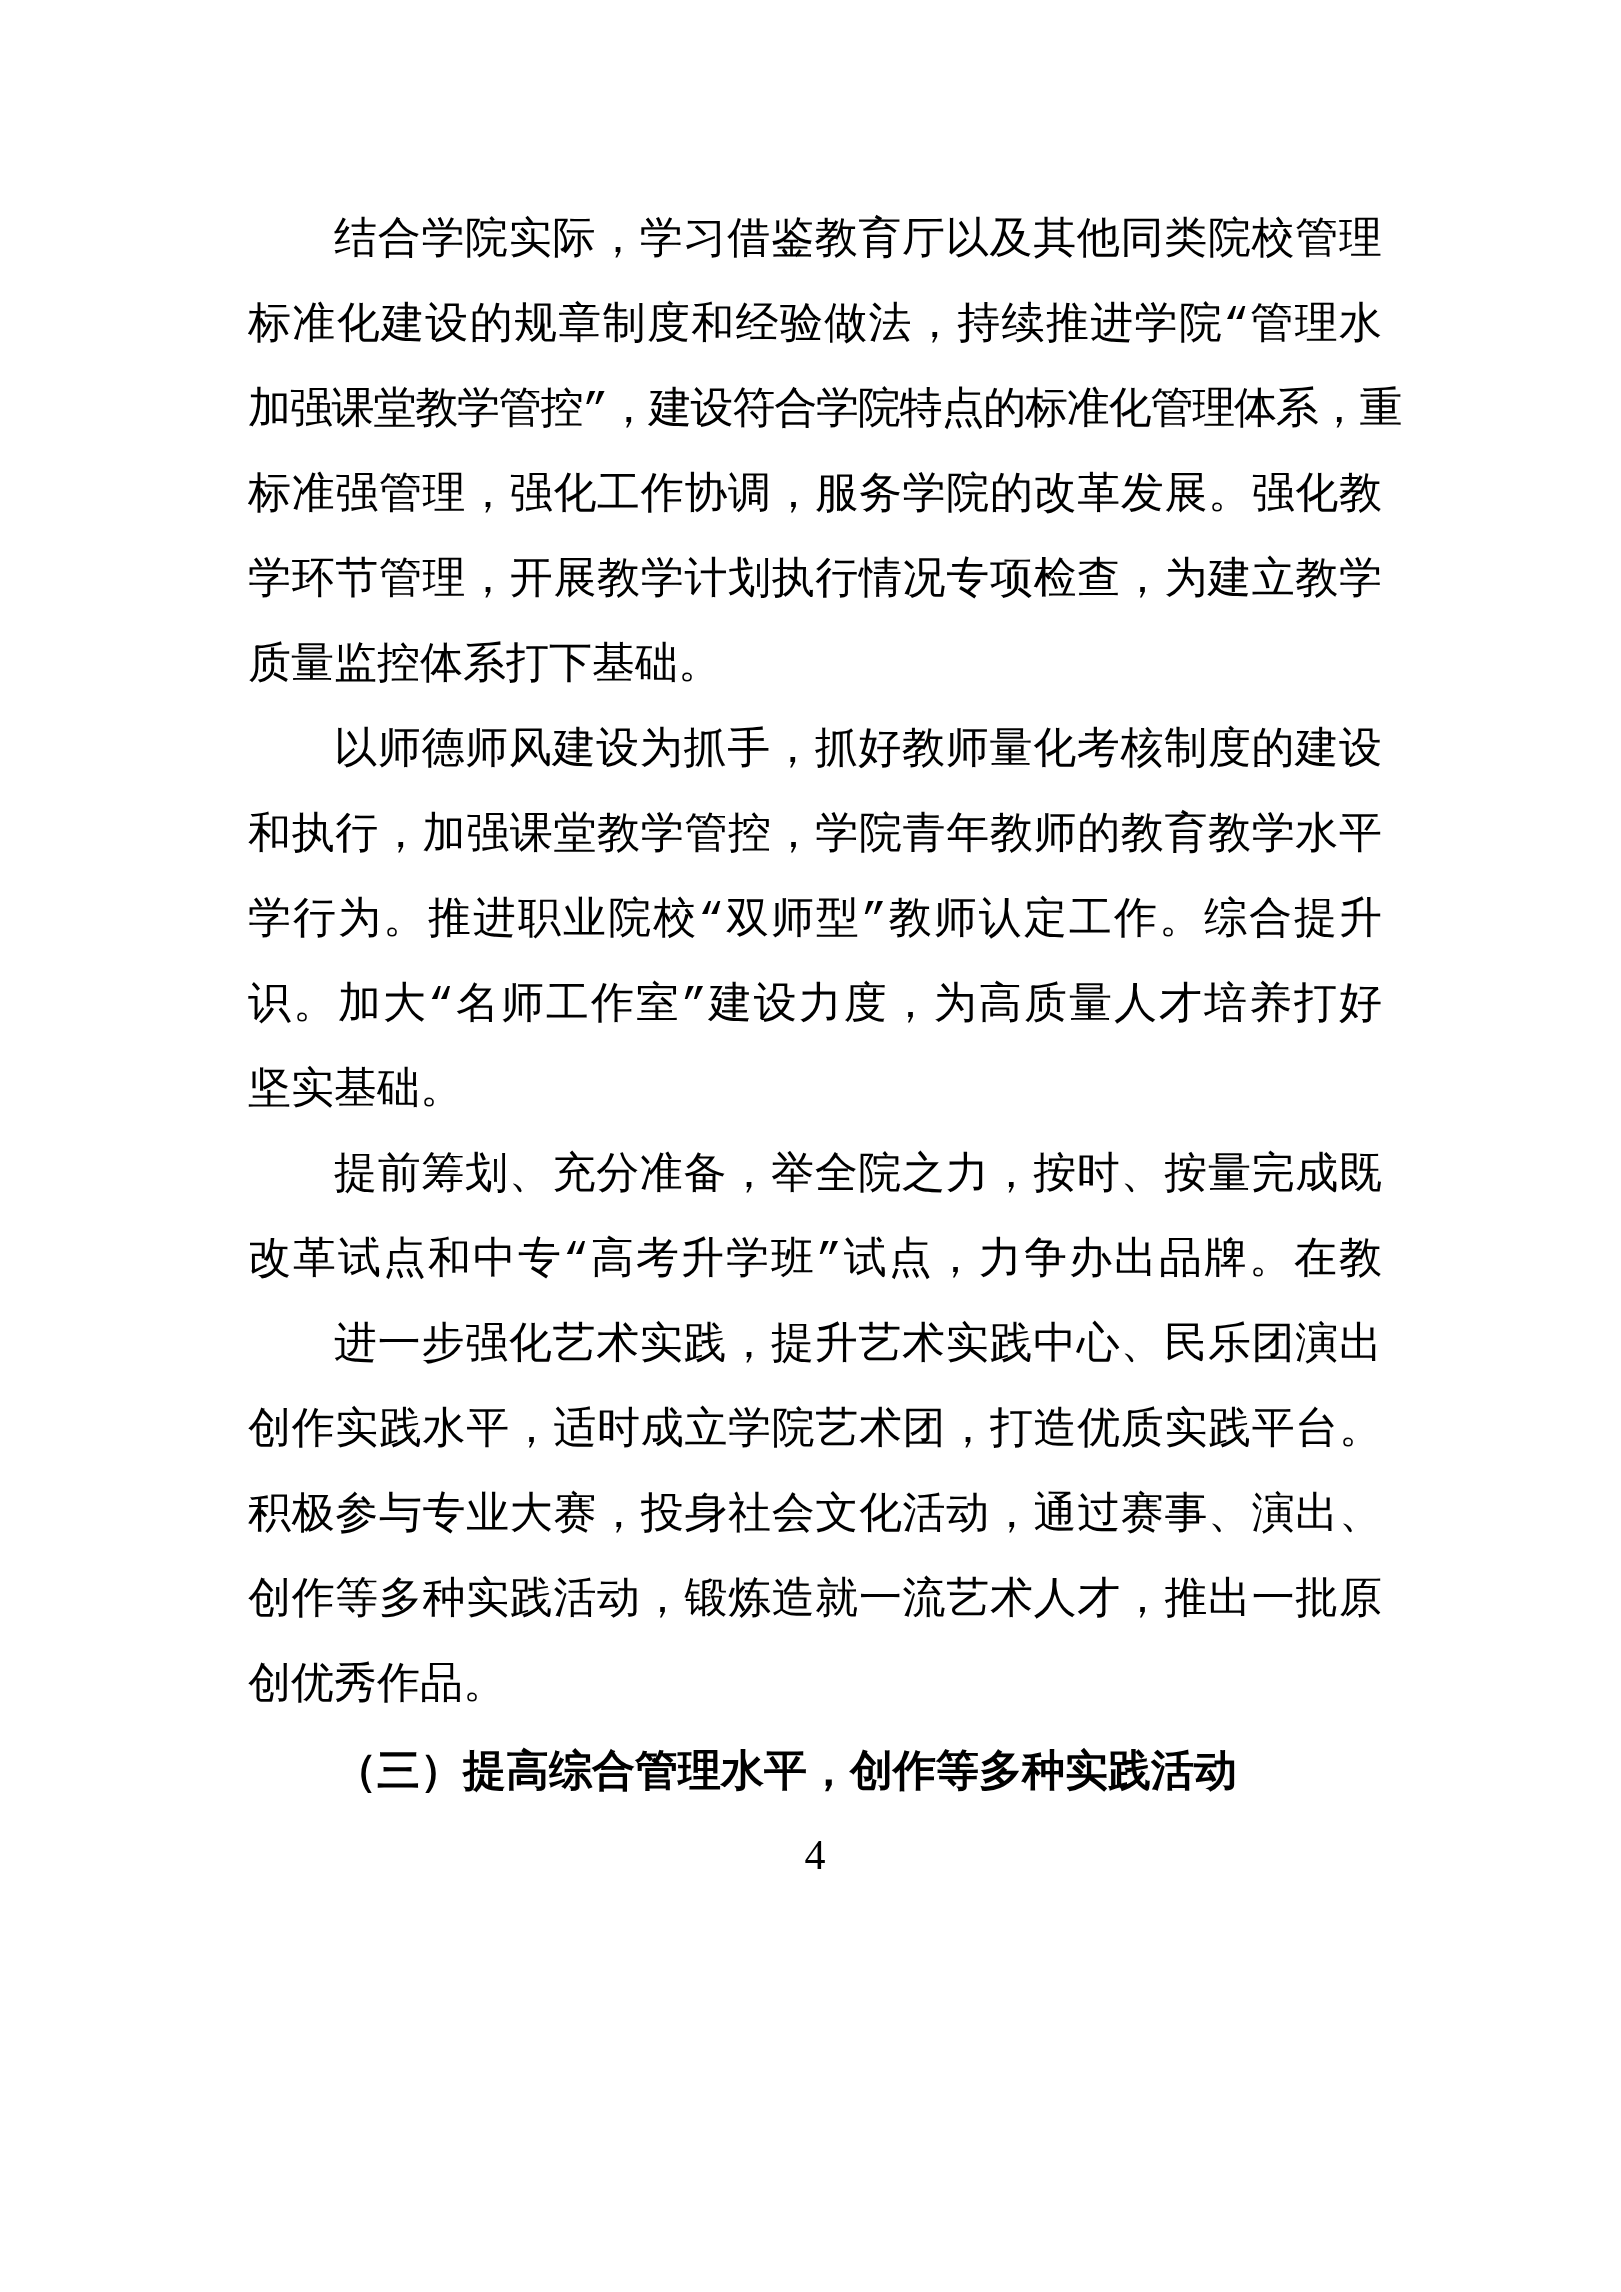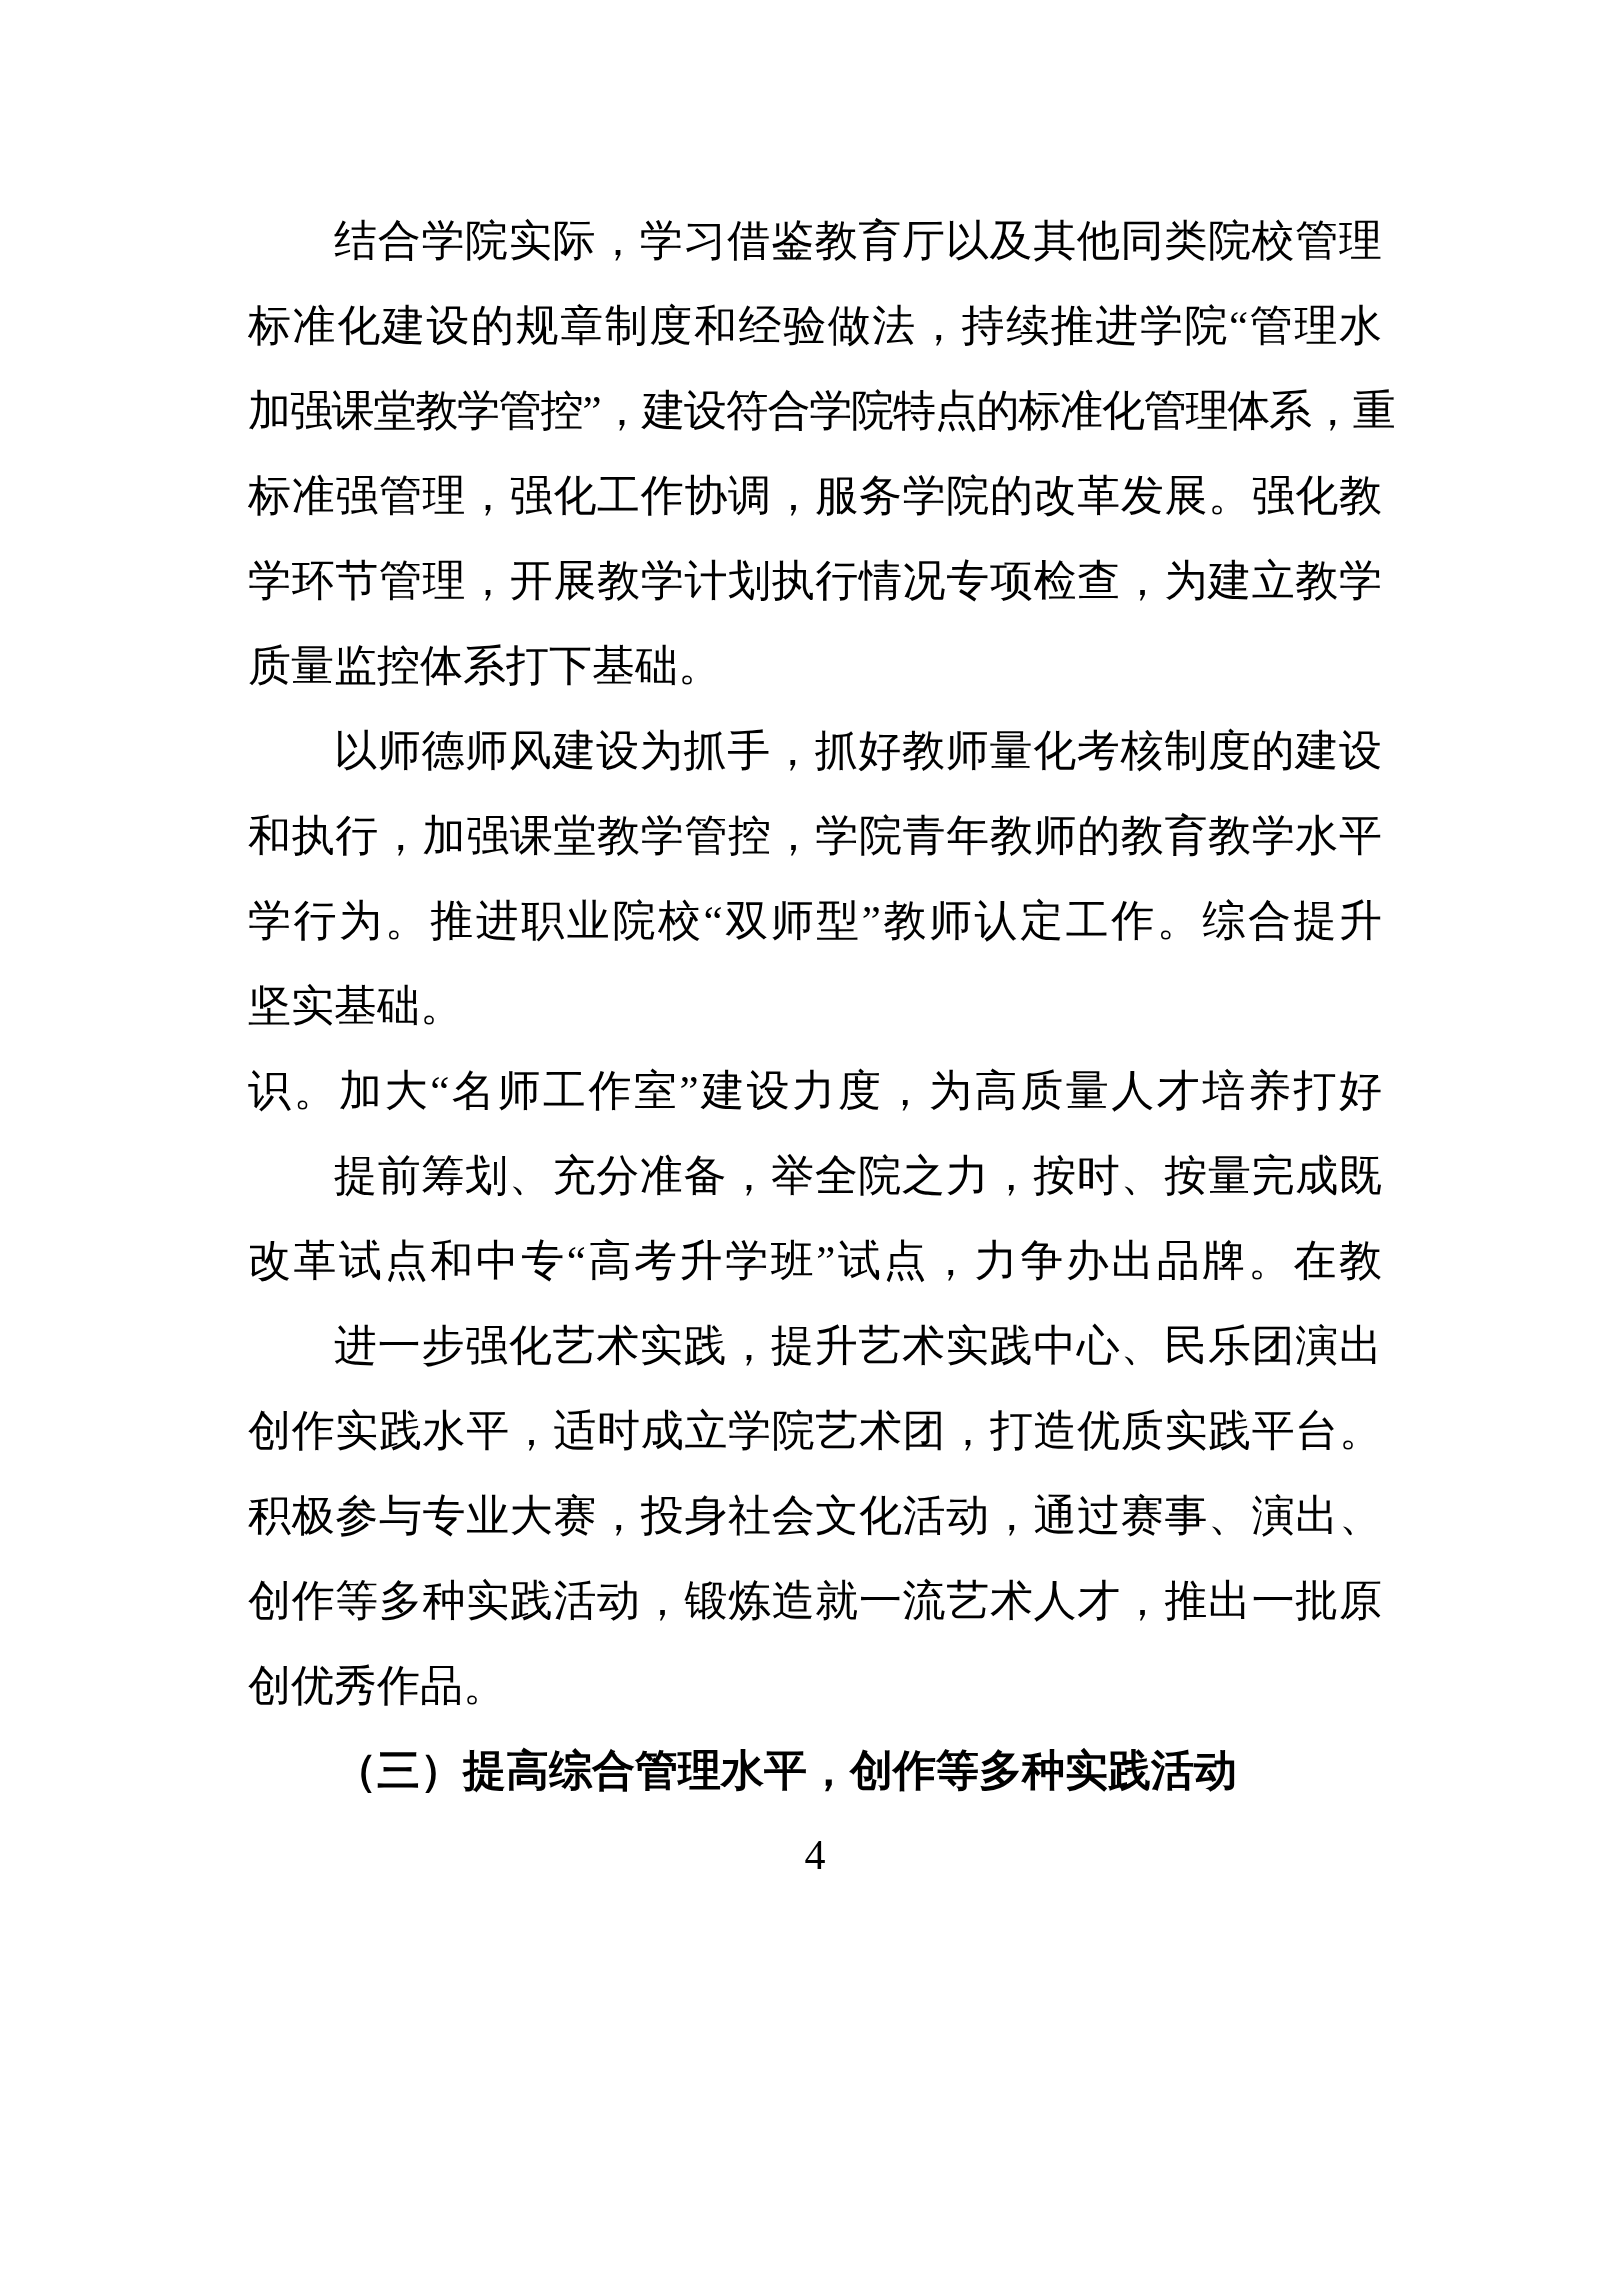--- a/index.html
+++ b/index.html
@@ -11,21 +11,21 @@
     font-family: "Liberation Serif", "DejaVu Serif", serif;
     color: #000000;
     overflow: hidden;
   }
   .doc-body {
     position: absolute;
     left: 248px;
     top: 198px;
     width: 1134px;
   }
-  .para { margin: 0; padding: 0; }
+  .para { margin: 0; padding: 0; font-family: Liberation Mono, monospace; }
   .line {
     height: 85px;
     line-height: 85px;
     font-size: 43px;
     white-space: nowrap;
     text-align: justify;
     text-align-last: justify;
     text-justify: inter-character;
   }
   .line.indent { text-indent: 86px; }
@@ -55,22 +55,22 @@
       <div class="line tight">加强课堂教学管控”，建设符合学院特点的标准化管理体系，重</div>
       <div class="line">标准强管理，强化工作协调，服务学院的改革发展。强化教</div>
       <div class="line">学环节管理，开展教学计划执行情况专项检查，为建立教学</div>
       <div class="line last">质量监控体系打下基础。</div>
     </div>
 
     <div class="para">
       <div class="line indent">以师德师风建设为抓手，抓好教师量化考核制度的建设</div>
       <div class="line">和执行，加强课堂教学管控，学院青年教师的教育教学水平</div>
       <div class="line">学行为。推进职业院校“双师型”教师认定工作。综合提升</div>
+      <div class="line">识。加大“名师工作室”建设力度，为高质量人才培养打好</div>
       <div class="line last">坚实基础。</div>
-      <div class="line">识。加大“名师工作室”建设力度，为高质量人才培养打好</div>
     </div>
 
     <div class="para">
       <div class="line indent">提前筹划、充分准备，举全院之力，按时、按量完成既</div>
       <div class="line">改革试点和中专“高考升学班”试点，力争办出品牌。在教</div>
     </div>
 
     <div class="para">
       <div class="line indent">进一步强化艺术实践，提升艺术实践中心、民乐团演出</div>
       <div class="line">创作实践水平，适时成立学院艺术团，打造优质实践平台。</div>

